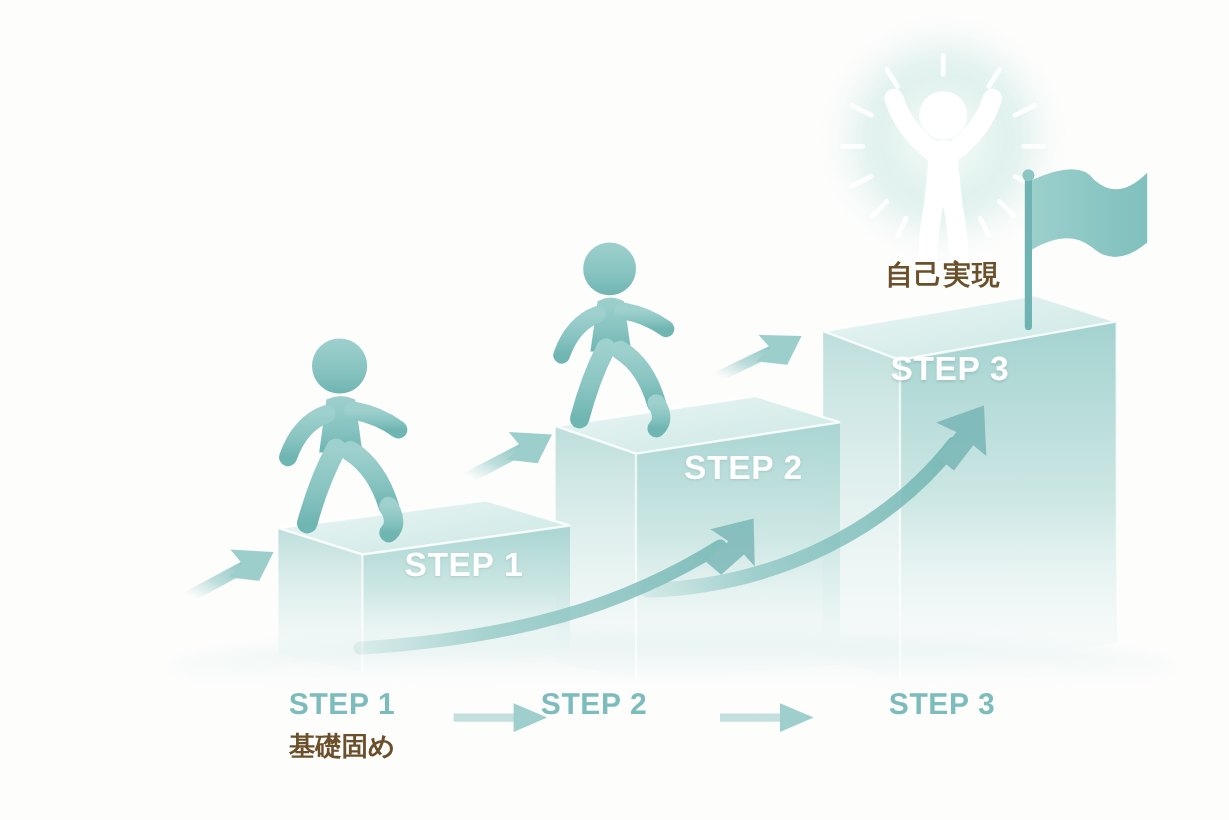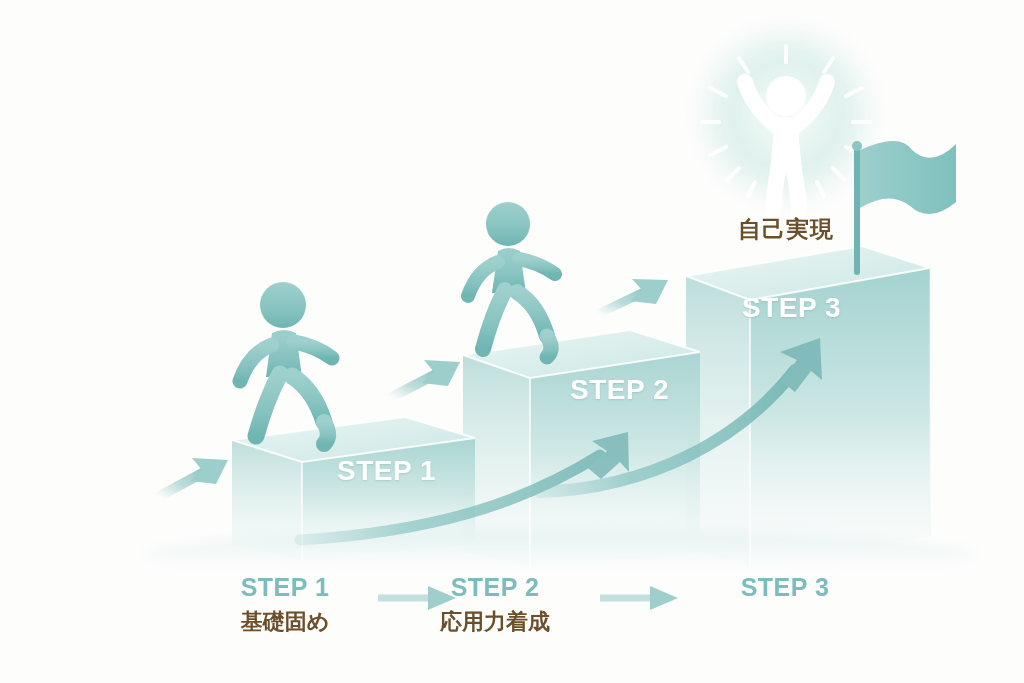--- a/index.html
+++ b/index.html
@@ -221,20 +221,19 @@
 
   <div id="goalText">自己実現</div>
 
   <div class="bottom-row">
     <div class="lbl" id="lbl1">
       <div class="step">STEP 1</div>
       <div class="jp">基礎固め</div>
     </div>
     <div class="lbl" id="lbl2">
       <div class="step">STEP 2</div>
-      <div class="jp">応用力着成</div>
     </div>
     <div class="lbl" id="lbl3">
       <div class="step">STEP 3</div>
     </div>
   </div>
 
 </div>
 
 </body></html>

